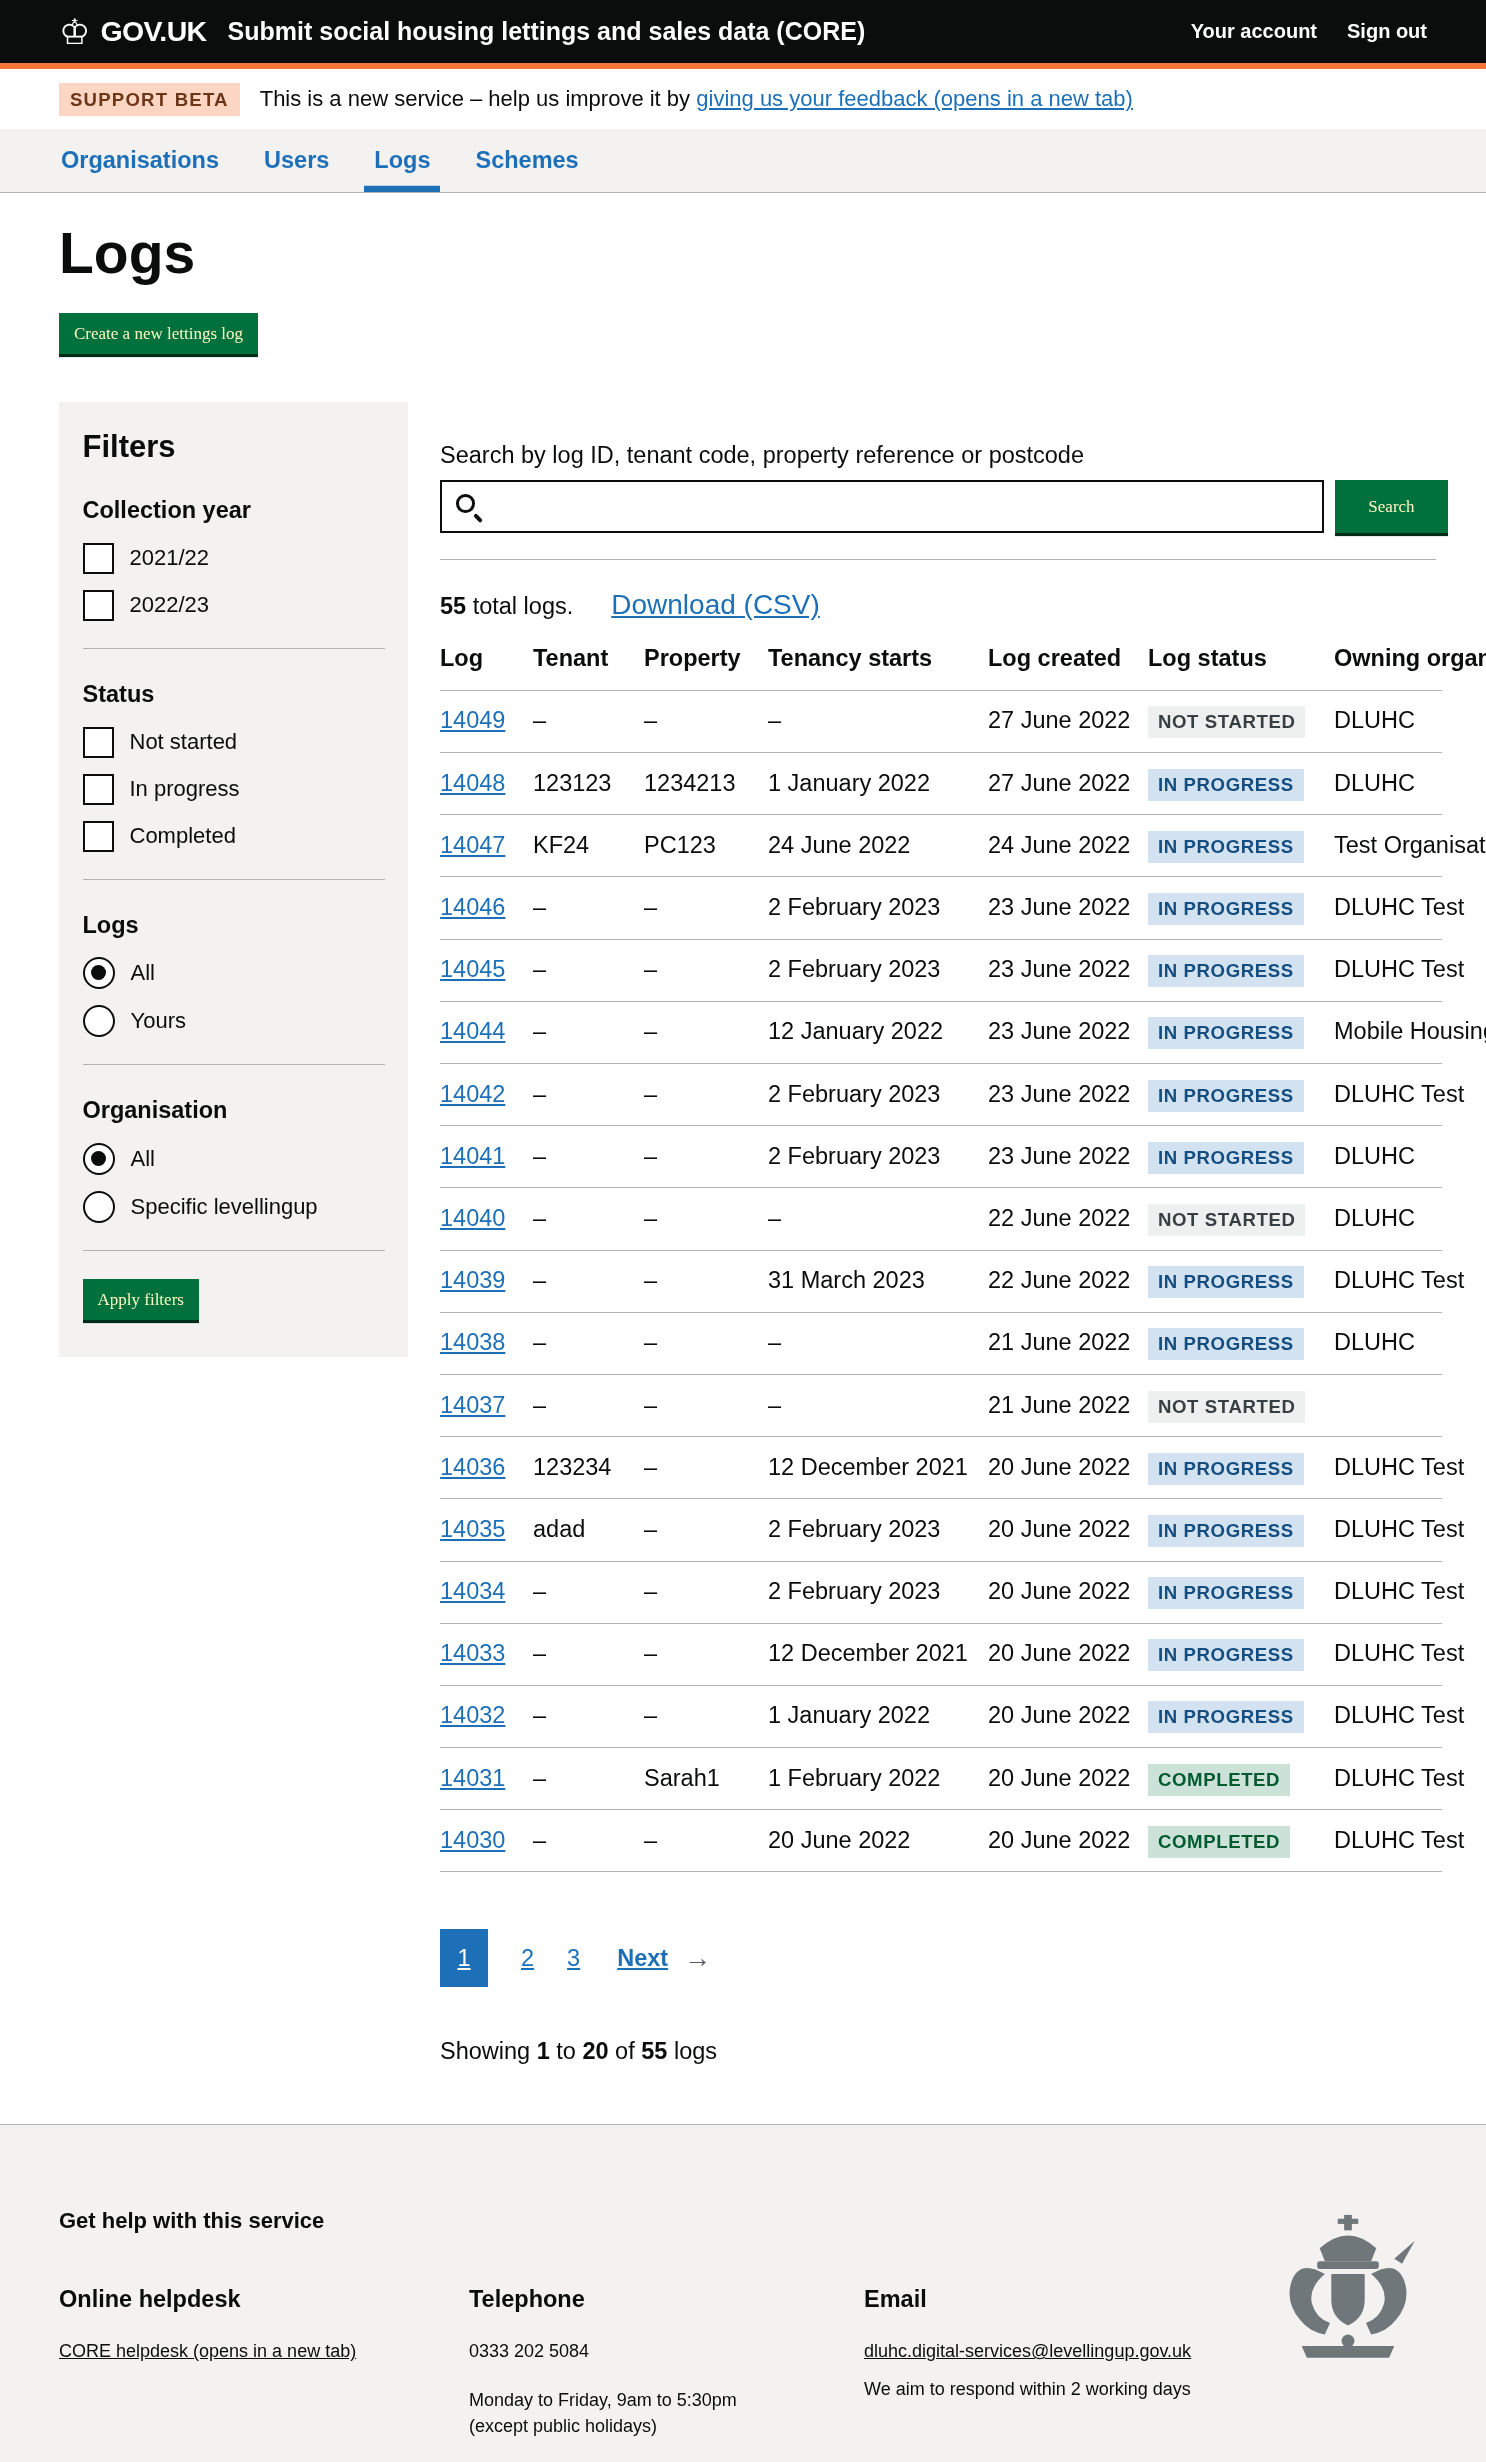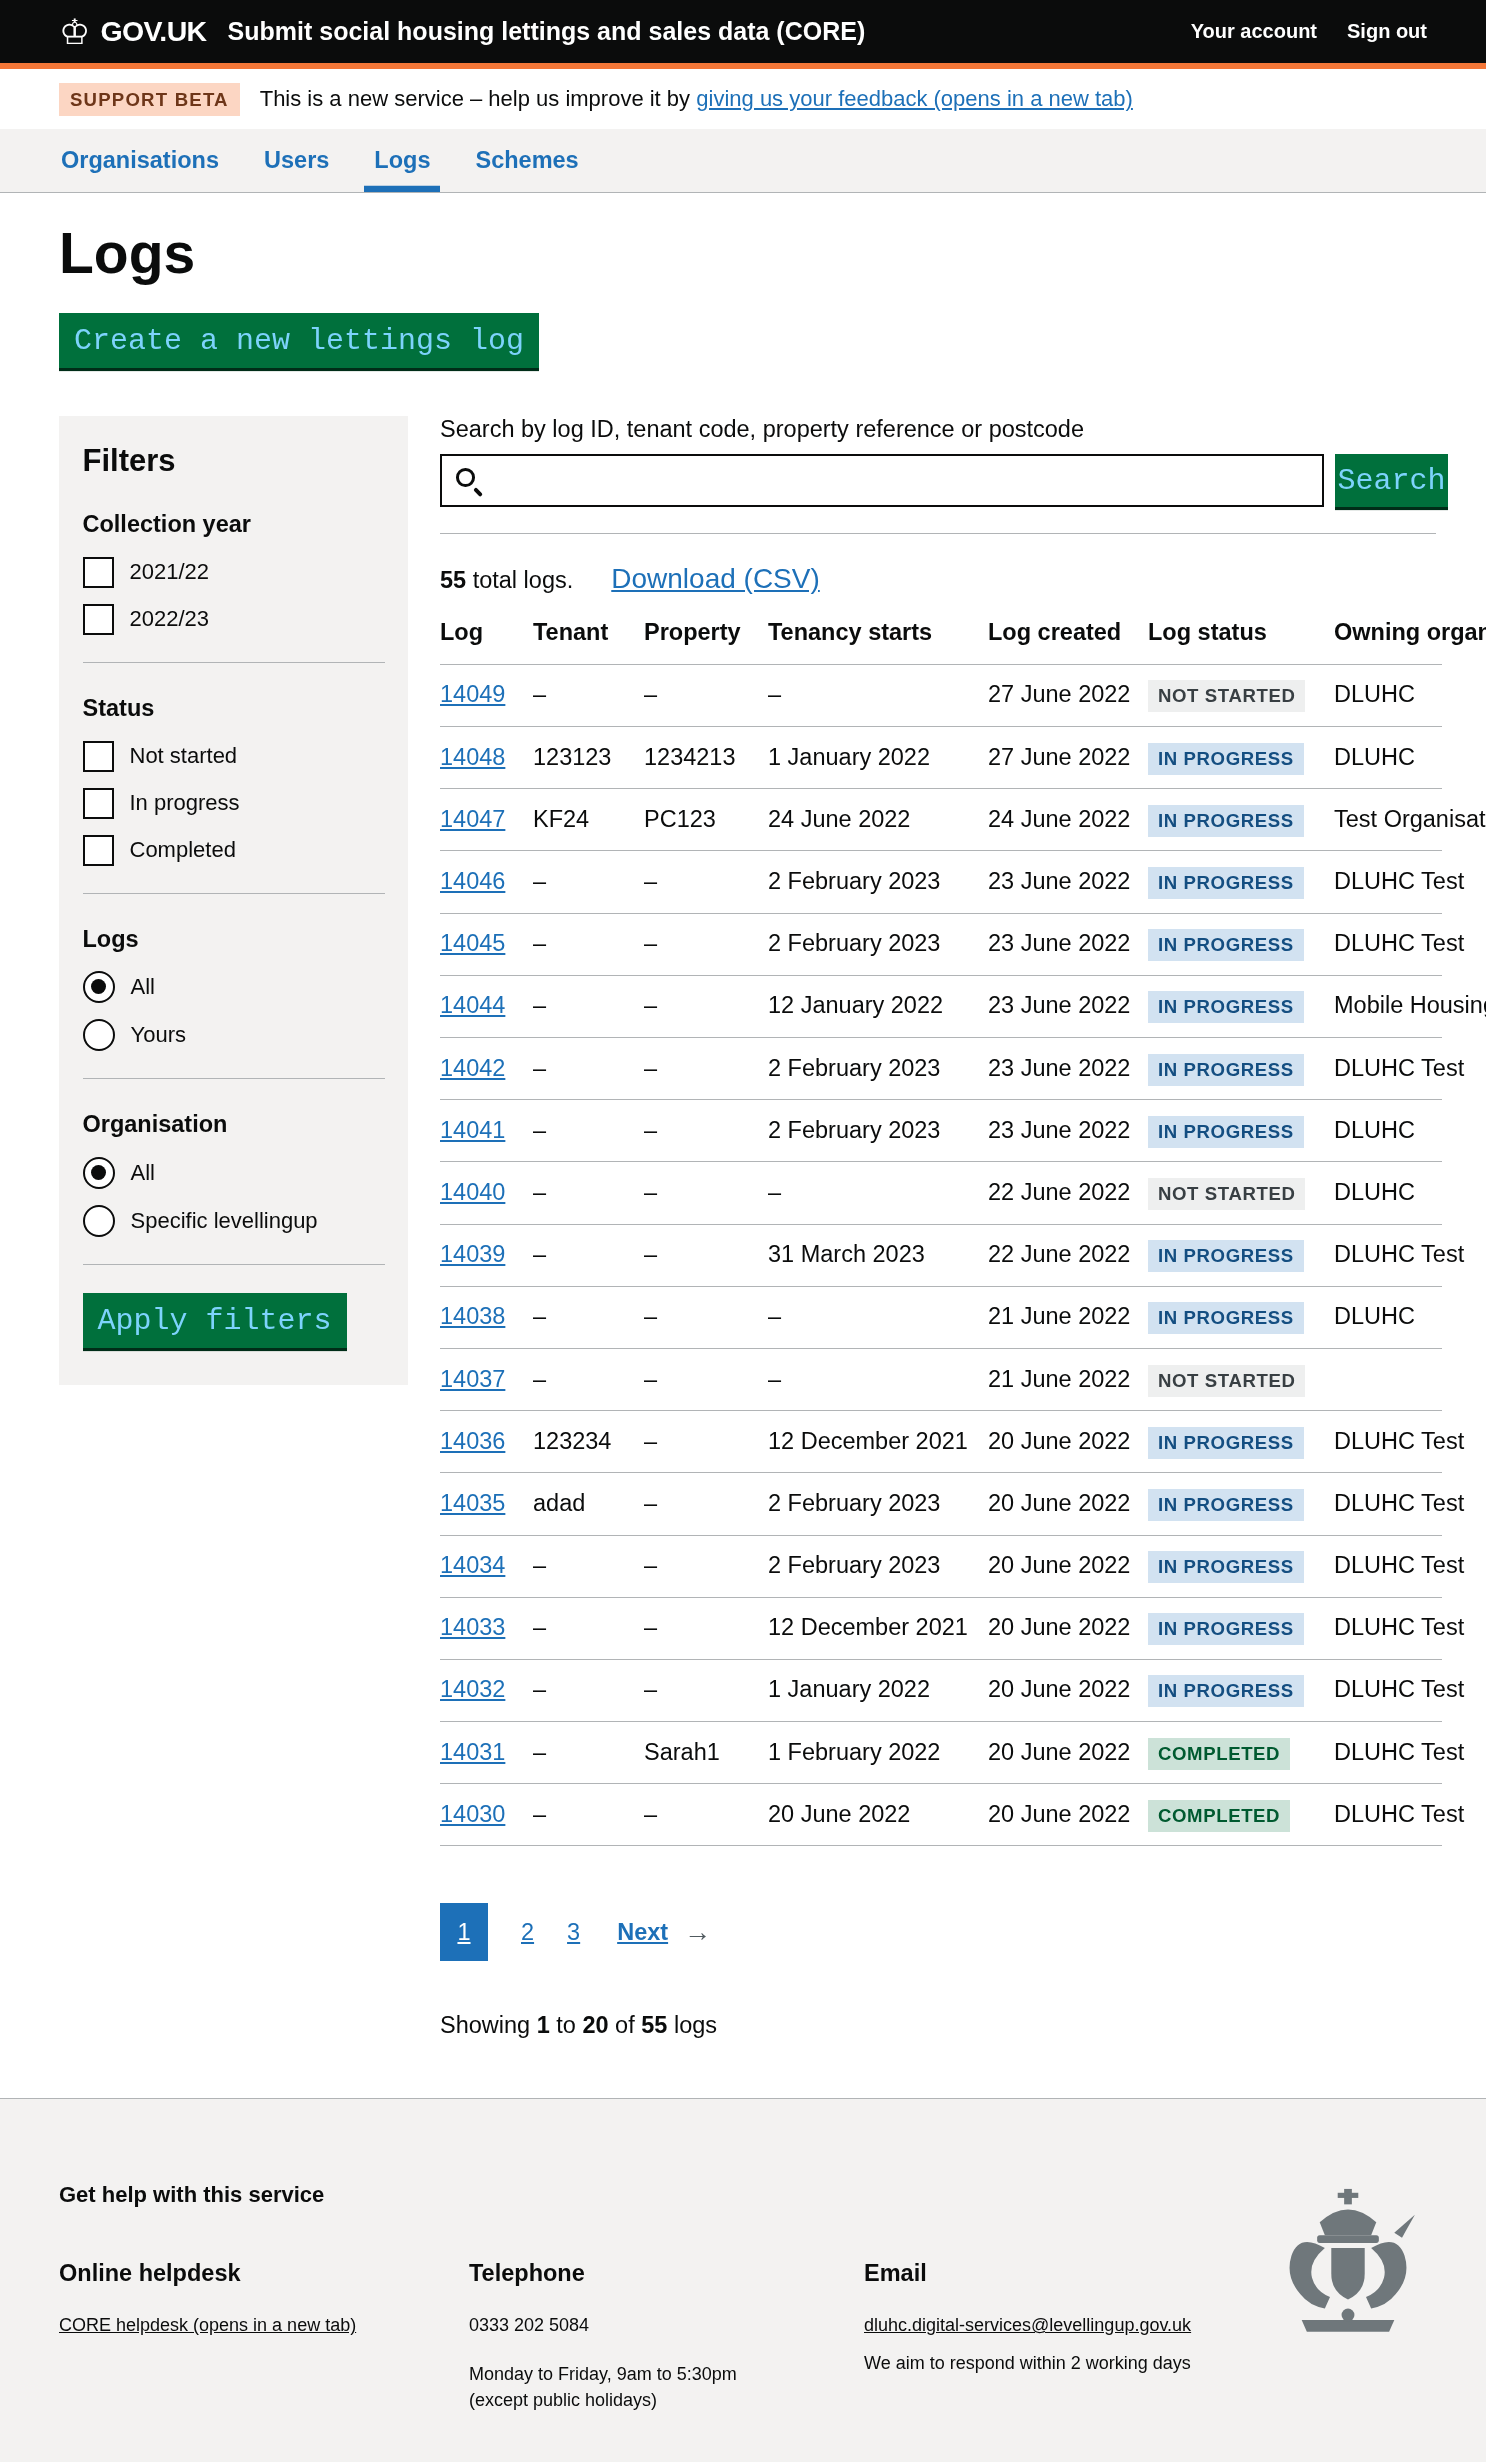--- a/index.html
+++ b/index.html
@@ -45,22 +45,22 @@
     display:block; color:#1d70b8; font-size:23.5px; font-weight:bold;
     text-decoration:none; line-height:63px; padding:0 10px; margin-right:25px;
   }
   .primary-nav a.active { box-shadow:inset 0 -6.2px 0 #1d70b8; }
 
   
   .page { padding-left:59px; flex:0 0 auto; }
   h1.page-title { font-size:57px; font-weight:bold; margin-top:32px; line-height:1; }
 
   .btn-green {
-    display:inline-block; background:#00703c; color:#7dd3fc; border:none;
-    font-family:Liberation Mono, monospace; font-size:30px; padding:11px 15px 10px;
+    display:inline-block; background:#00703c; color:#fef9c3; border:none;
+    font-family:Liberation Serif, serif; font-size:17px; padding:11px 15px 10px;
     box-shadow:0 3.1px 0 #002d18; cursor:pointer;
   }
   .create-btn { margin-top:31px; }
 
   .content-row { display:flex; align-items:flex-start; margin-top:48px; }
 
   
   .filters {
     width:349px; flex:0 0 349px; background:#f3f2f1;
     padding:27px 23.5px 37px;
@@ -78,21 +78,21 @@
     width:32px; height:32px; background:#fff; border:2.5px solid #0b0c0c;
     border-radius:50%; flex:0 0 32px; position:relative;
   }
   .radio.on::after {
     content:""; position:absolute; width:15px; height:15px; border-radius:50%;
     background:#0b0c0c; left:6.2px; top:6.2px;
   }
   .apply-btn { margin-top:28.5px; }
 
   
-  .main-col { flex:1; margin-left:32px; min-width:0; overflow:visible; }
+  .main-col { flex:1; margin-left:32px; min-width:0; overflow:visible;margin-top:40px; }
   .search-label { font-size:23.5px; }
   .search-row { display:flex; margin-top:11px; }
   .search-box { position:relative; width:884px; }
   .search-input {
     width:100%; height:53px; border:2.5px solid #0b0c0c; font-size:23.5px;
     padding:0 12.4px 0 53px; font-family:inherit; background:#fff;
   }
   .search-icon {
     position:absolute; left:16px; top:13.6px; width:18.6px; height:18.6px;
     border:3.7px solid #0b0c0c; border-radius:50%;

